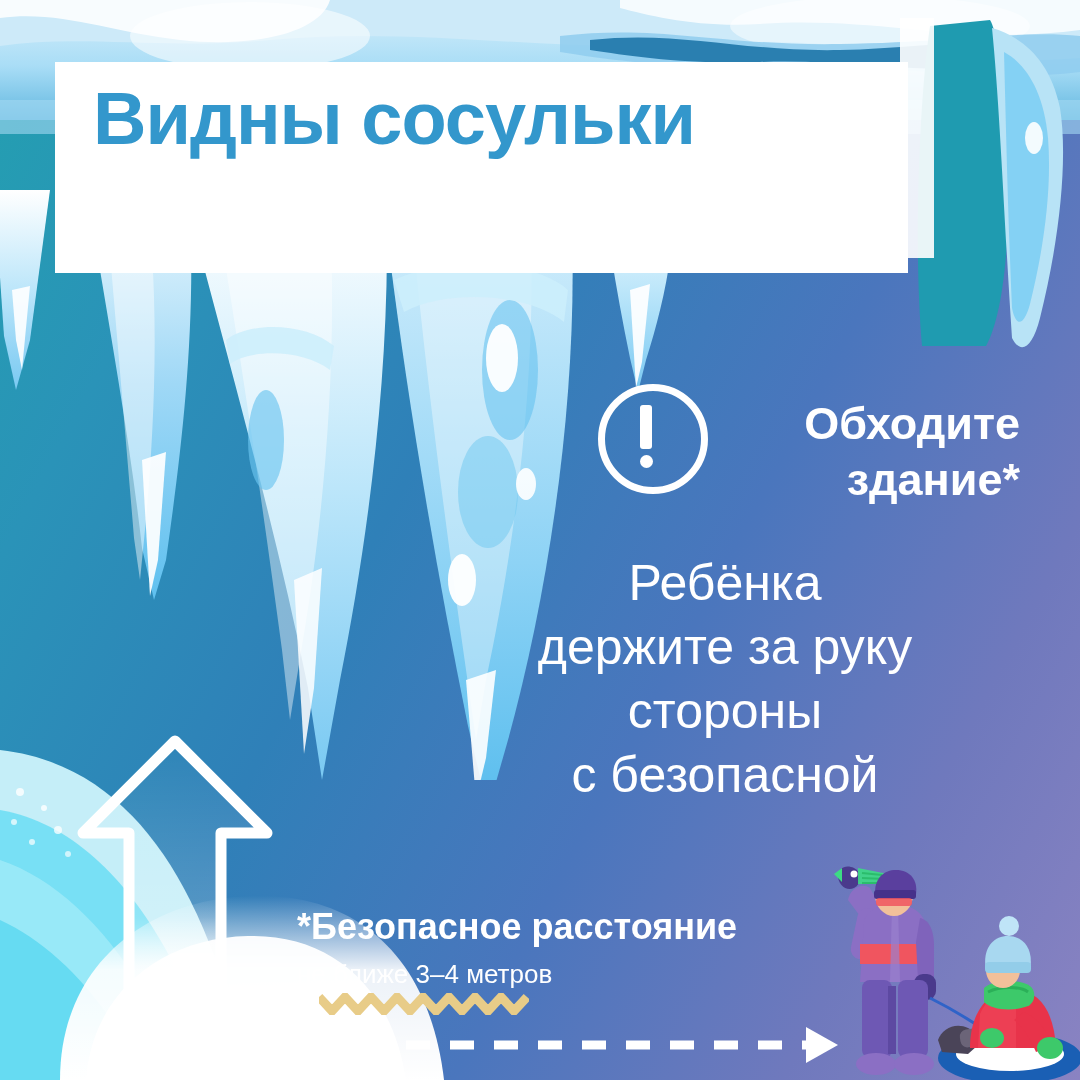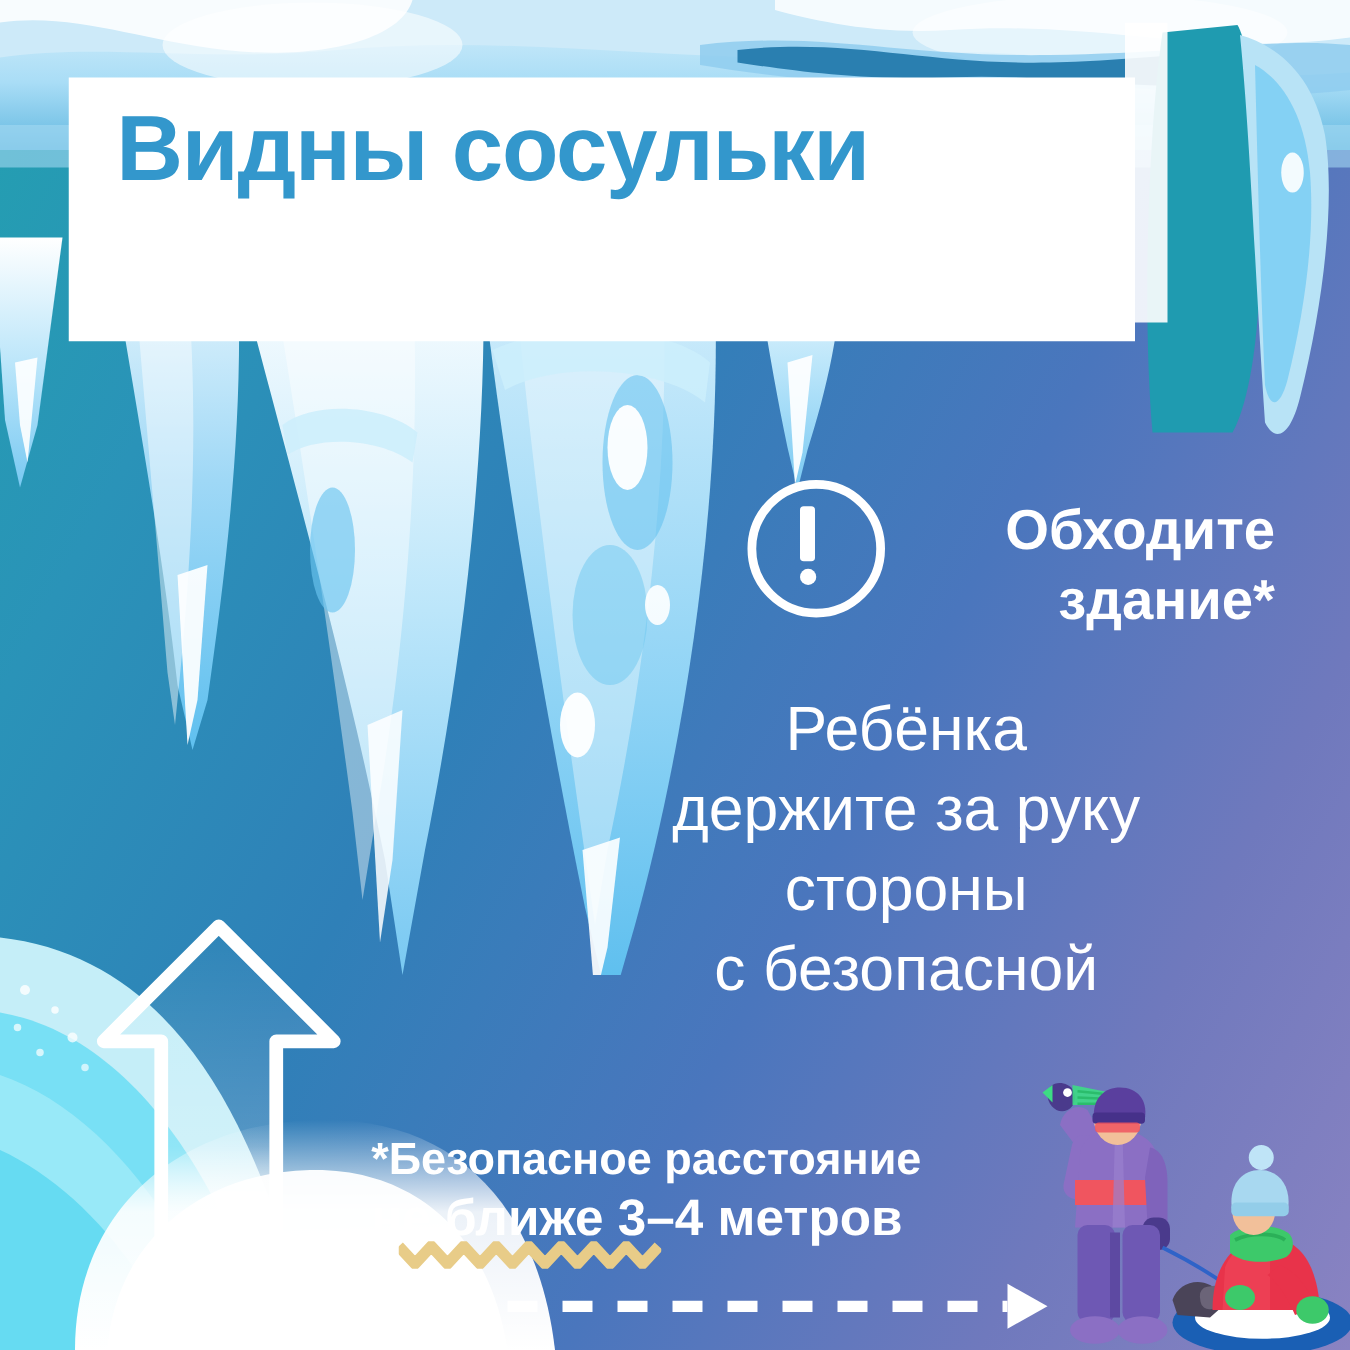--- a/index.html
+++ b/index.html
@@ -56,21 +56,21 @@
     position:absolute;left:430px;top:551px;width:590px;
     color:#fff;font-weight:300;font-size:50px;line-height:64px;
     text-align:center;letter-spacing:0px;
   }
   #advice div{white-space:nowrap;}
 
   
   #foot{position:absolute;left:285px;top:905px;width:540px;color:#fff;margin-left:12px;}
   #foot .f1{font-weight:bold;font-size:36px;line-height:44px;white-space:nowrap;}
   #foot .f1 .star{font-weight:bold;}
-  #foot .f2{font-weight:700;font-size:41px;line-height:46px;white-space:nowrap;margin-top:2px;}
+  #foot .f2{font-weight:400;font-size:26px;line-height:46px;white-space:nowrap;margin-top:2px;}
   #zig{position:absolute;left:22px;top:88px;width:210px;height:22px;}
 
   
   #measure{position:absolute;left:240px;top:1022px;width:600px;height:46px;}
 
   
   #uparrow{position:absolute;left:75px;top:735px;width:200px;height:345px;}
 
   
   #people{position:absolute;left:810px;top:862px;width:270px;height:218px;}

